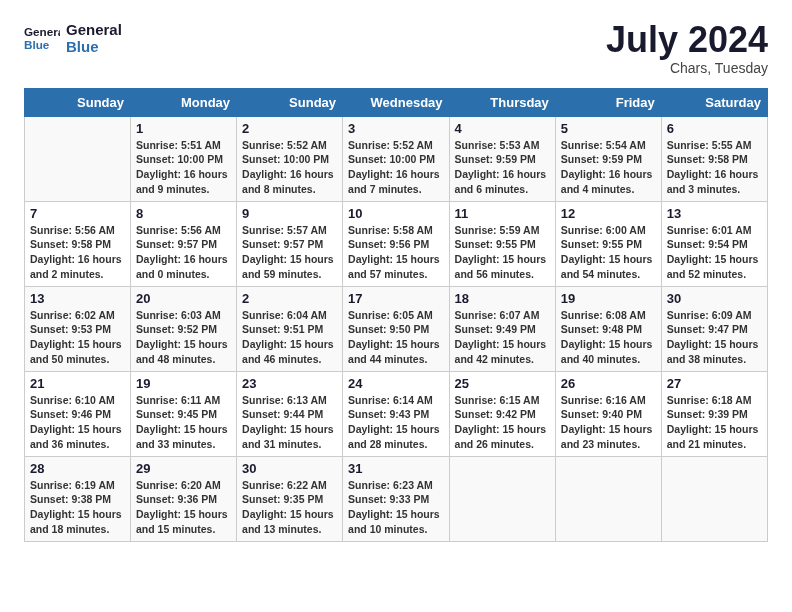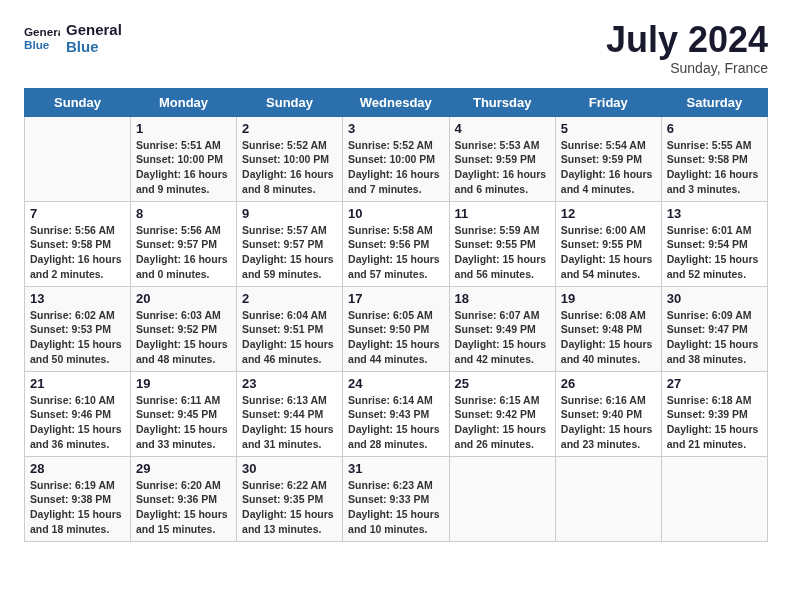--- a/index.html
+++ b/index.html
@@ -40,21 +40,21 @@
       color: #444;
     }
     table {
       width: 100%;
       border-collapse: collapse;
       font-size: 11px;
     }
     thead tr th {
       background-color: #2c6fad;
       color: #fff;
-      text-align: center;
+      text-align: right;
       padding: 6px 6px;
       font-size: 13px;
       font-weight: bold;
       border: 1px solid #2c6fad;
     }
     tbody tr td {
       border: 1px solid #ccc;
       vertical-align: top;
       padding: 4px 5px;
       min-height: 80px;
@@ -95,21 +95,21 @@
       <polygon points="52,8 62,8 57,18" fill="#2c6fad"></polygon>
     </svg>
     <div>
       <div style="font-size:15px;font-weight:bold;color:#1a1a2e;">
         <span style="color:#1a1a2e;">General</span><br><span style="color:#2c6fad;">Blue</span>
       </div>
     </div>
   </div>
   <div class="title-area">
     <div class="month-title">July 2024</div>
-    <div class="location">Sunday, France</div>
+    <div class="location">Chars, Tuesday</div>
   </div>
 </div>
 
 <table>
   <thead>
     <tr>
     <th>Sunday</th>
         <th>Monday</th>
         <th>Sunday</th>
         <th>Wednesday</th>

